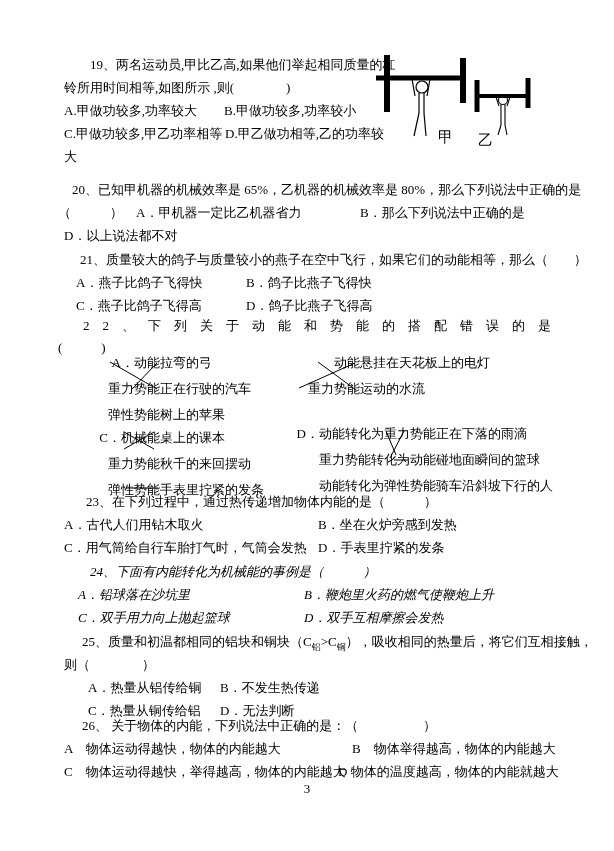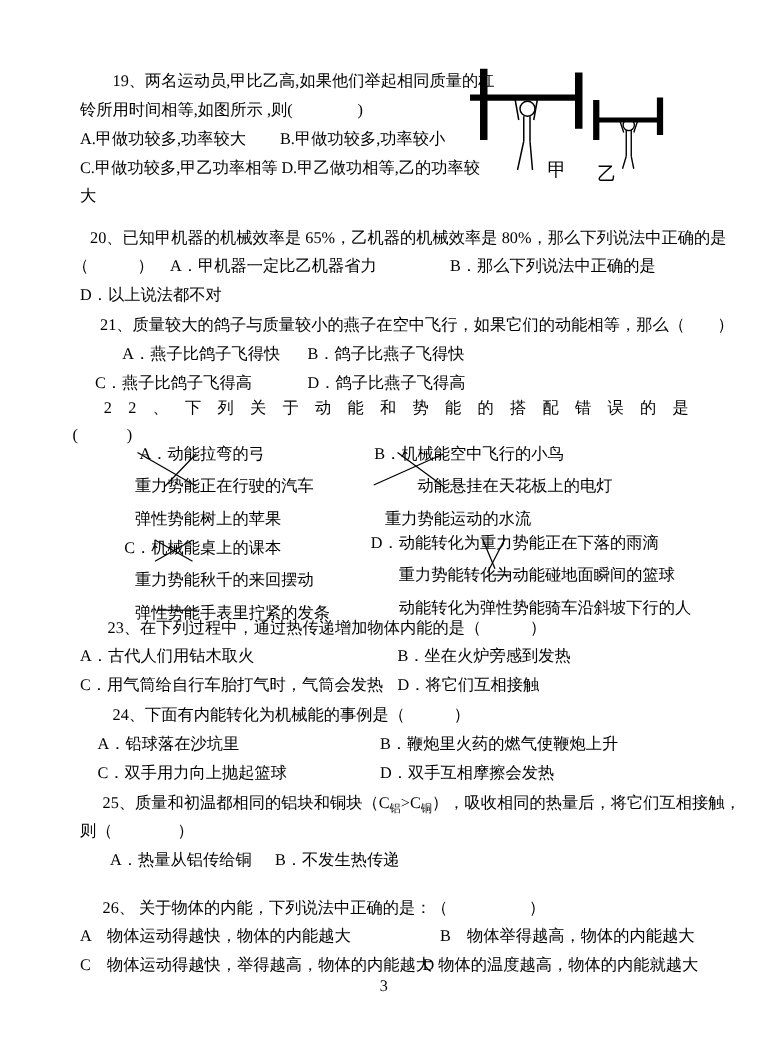--- a/index.html
+++ b/index.html
@@ -58,21 +58,21 @@
       <span>B．那么下列说法中正确的是</span>
     </div>
     <div class="line row" style="padding-left:6px;">
       <span>D．以上说法都不对</span>
     </div>
   </div>
 
   <div class="blk" style="left:64px;top:248px;width:500px;">
     <div class="line" style="padding-left:16px;">21、质量较大的鸽子与质量较小的燕子在空中飞行，如果它们的动能相等，那么（　　）</div>
     <div class="line row" style="padding-left:12px;">
-      <span style="width:170px;text-align:center;">A．燕子比鸽子飞得快</span>
+      <span style="width:170px;">A．燕子比鸽子飞得快</span>
       <span>B．鸽子比燕子飞得快</span>
     </div>
     <div class="line row" style="padding-left:12px;">
       <span style="width:170px;">C．燕子比鸽子飞得高</span>
       <span>D．鸽子比燕子飞得高</span>
     </div>
   </div>
 
   <div class="blk q22-title" style="left:64px;top:315px;padding-left:19px;">22、下列关于动能和势能的搭配错误的是</div>
   <div class="blk line" style="left:58px;top:336px;">(　　　)</div>
@@ -87,24 +87,20 @@
       <span class="mr">正在行驶的汽车</span>
     </div>
     <div class="mrow">
       <span class="ml ind" style="width:96px;">弹性势能</span>
       <span class="mr">树上的苹果</span>
     </div>
   </div>
 
   <div class="mblock" style="left:258px;top:350px;">
     <div class="mrow">
-      <span class="ml" style="width:102px;">B．机械能</span>
-      <span class="mr">空中飞行的小鸟</span>
-    </div>
-    <div class="mrow">
       <span class="ml ind" style="width:102px;">动能</span>
       <span class="mr">悬挂在天花板上的电灯</span>
     </div>
     <div class="mrow">
       <span class="ml ind" style="width:102px;">重力势能</span>
       <span class="mr">运动的水流</span>
     </div>
   </div>
 
   <div class="mblock" style="left:64px;top:425px;">
@@ -138,44 +134,48 @@
   </div>
 
   <div class="blk" style="left:64px;top:490px;width:500px;">
     <div class="line" style="padding-left:22px;">23、在下列过程中，通过热传递增加物体内能的是（　　　）</div>
     <div class="line row">
       <span style="width:254px;">A．古代人们用钻木取火</span>
       <span>B．坐在火炉旁感到发热</span>
     </div>
     <div class="line row">
       <span style="width:254px;">C．用气筒给自行车胎打气时，气筒会发热</span>
-      <span>D．将它们互相接触</span>
-    </div>
-  </div>
-
-  <div class="blk" style="left:64px;top:560px;width:500px;">
+      <span>D．手表里拧紧的发条</span>
+    </div>
+  </div>
+
+  <div class="blk" style="left:64px;top:560px;width:500px;font-style:italic;">
     <div class="line" style="padding-left:26px;">24、下面有内能转化为机械能的事例是（　　　）</div>
     <div class="line row" style="padding-left:14px;">
       <span style="width:226px;">A．铅球落在沙坑里</span>
       <span>B．鞭炮里火药的燃气使鞭炮上升</span>
     </div>
     <div class="line row" style="padding-left:14px;">
       <span style="width:226px;">C．双手用力向上抛起篮球</span>
       <span>D．双手互相摩擦会发热</span>
     </div>
   </div>
 
   <div class="blk" style="left:64px;top:630px;width:505px;">
     <div class="line" style="padding-left:18px;">
       <span>25、质量和初温都相同的铝块和铜块（C</span><sub>铝</sub><span>&gt;C</span><sub>铜</sub><span>），吸收相同的热量后，将它们互相接触，</span>
     </div>
     <div class="line">则（　　　　）</div>
     <div class="line row" style="padding-left:24px;">
       <span style="width:132px;">A．热量从铝传给铜</span>
       <span>B．不发生热传递</span>
+    </div>
+    <div class="line row" style="padding-left:24px;">
+      <span style="width:132px;">C．热量从铜传给铝</span>
+      <span>D．无法判断</span>
     </div>
   </div>
 
   <div class="blk" style="left:64px;top:714px;width:505px;">
     <div class="line" style="padding-left:18px;">26、 关于物体的内能，下列说法中正确的是：（　　　　　）</div>
     <div class="line row">
       <span style="width:288px;">A　物体运动得越快，物体的内能越大</span>
       <span>B　物体举得越高，物体的内能越大</span>
     </div>
     <div class="line row">

